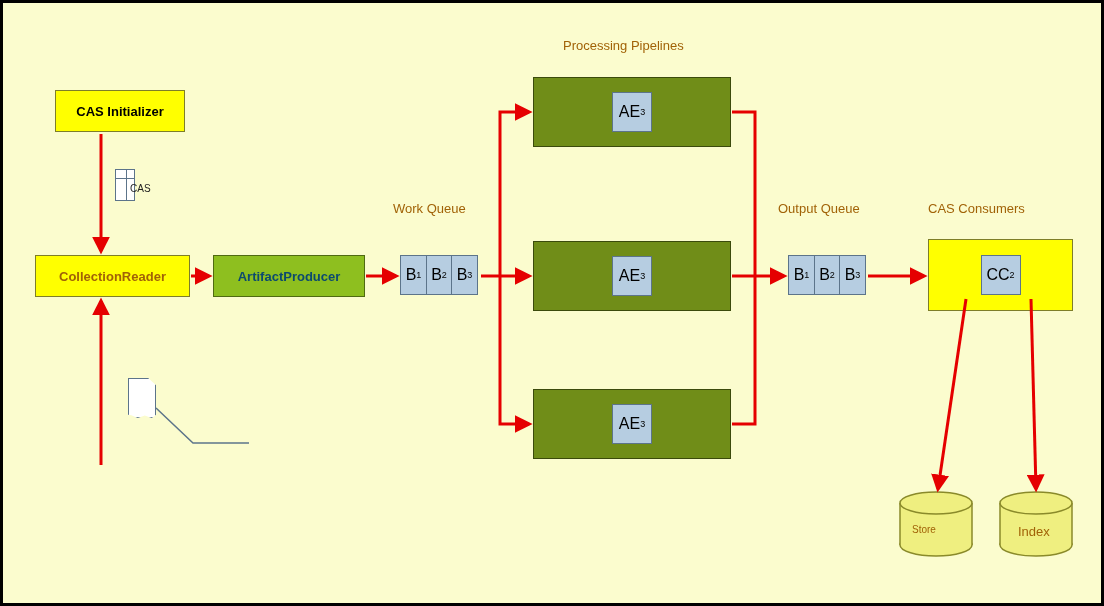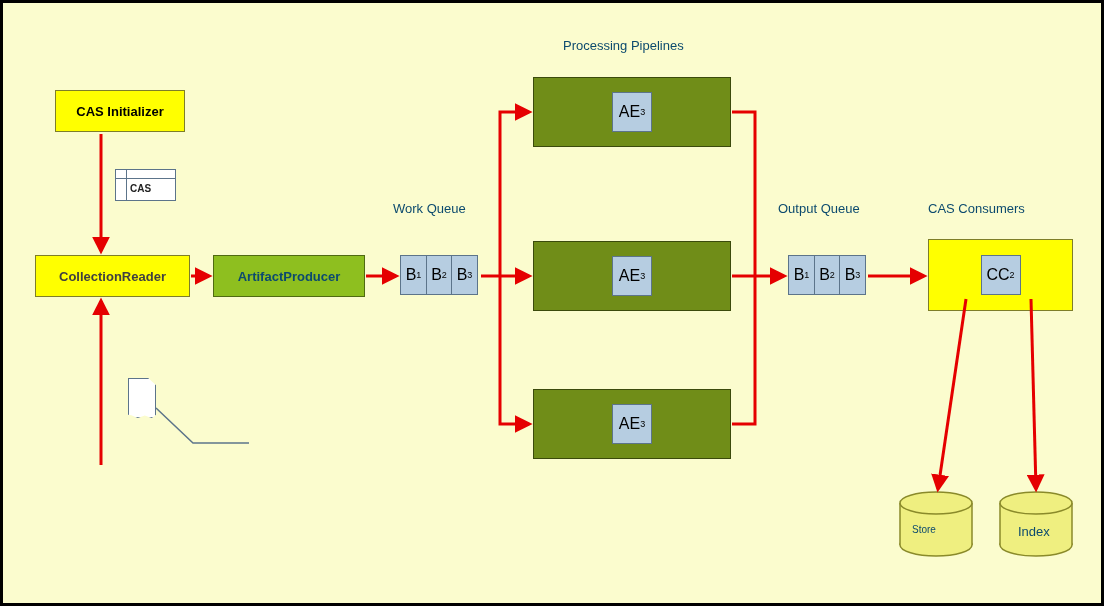--- a/index.html
+++ b/index.html
@@ -1,35 +1,34 @@
 <!DOCTYPE html>
 <html><head>
 <meta charset="utf-8">
 <style>
   body { margin:0; background:#fff; font-family: Verdana, Arial, sans-serif; }
   .canvas {
     position:relative; width:1104px; height:606px;
     background:#fbfcce;
     border:3px solid #000; box-sizing:border-box;
   }
-  .lbl { position:absolute; font-size:13px; color:#0c4a6e; }
+  .lbl { position:absolute; font-size:13px; color:#a16207; }
   .box {
     position:absolute; box-sizing:border-box;
     display:flex; align-items:center; justify-content:center;
     text-align:center;
   }
   .yellow { background:#ffff00; border:1.5px solid #7e7e28; }
   .green  { background:#8ebf1f; border:1.5px solid #4f6a11; }
   .olive  { background:#708d18; border:1.5px solid #3b4a0c; }
   .lightblue { background:#b6cde1; border:1.5px solid #5c748a; }
   .cas-doc {
-    position:absolute; width:61px; height:32px;
+    position:absolute; width:20px; height:32px;
     border:1.5px solid #5c748a; background:#fff;
     box-sizing:border-box;
-    font-weight:bold;
   }
   .cas-doc::before {
     content:""; position:absolute; left:0; top:8px; right:0; height:0;
     border-top:1.5px solid #5c748a;
   }
   .cas-doc::after {
     content:""; position:absolute; left:10px; top:0; bottom:0; width:0;
     border-left:1.5px solid #5c748a;
   }
   .cas-doc span { position:absolute; left:14px; top:13px; font-size:10px; color:#222; }
@@ -67,21 +66,21 @@
   <div class="lbl" style="left:925px; top:198px;">CAS Consumers</div>
 
   <div class="box yellow bold" style="left:52px; top:87px; width:130px; height:42px; font-size:13px; color:#000;">
     <span>CAS Initializer</span>
   </div>
 
   <div class="cas-doc" style="left:112px; top:166px;">
     <span>CAS</span>
   </div>
 
-  <div class="box yellow bold" style="left:32px; top:252px; width:155px; height:42px; font-size:13px; color:#404040;">
+  <div class="box yellow bold" style="left:32px; top:252px; width:155px; height:42px; font-size:13px; color:#a16207;">
     <span>CollectionReader</span>
   </div>
 
   <div class="box green bold" style="left:210px; top:252px; width:152px; height:42px; font-size:13px; color:#0c4a6e;">
     <span>ArtifactProducer</span>
   </div>
 
   <div class="b-row" style="left:397px; top:252px;">
     <div class="b-slot slot" style="">
       <span>B</span>

